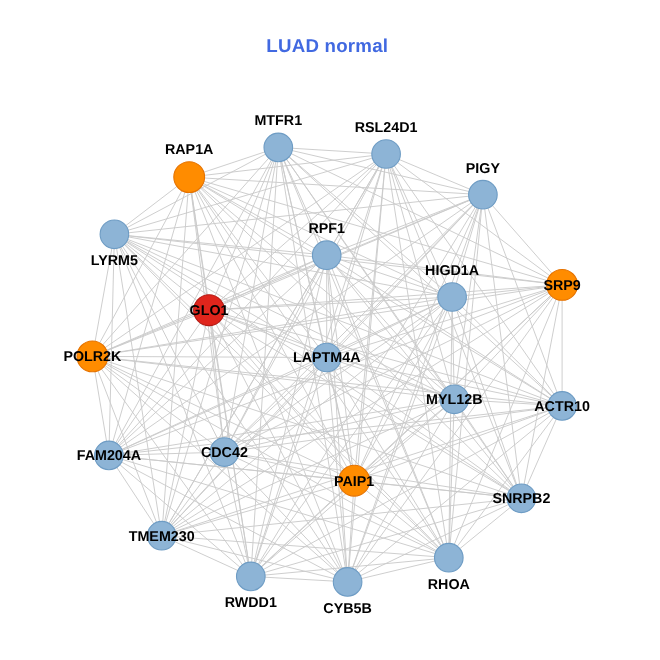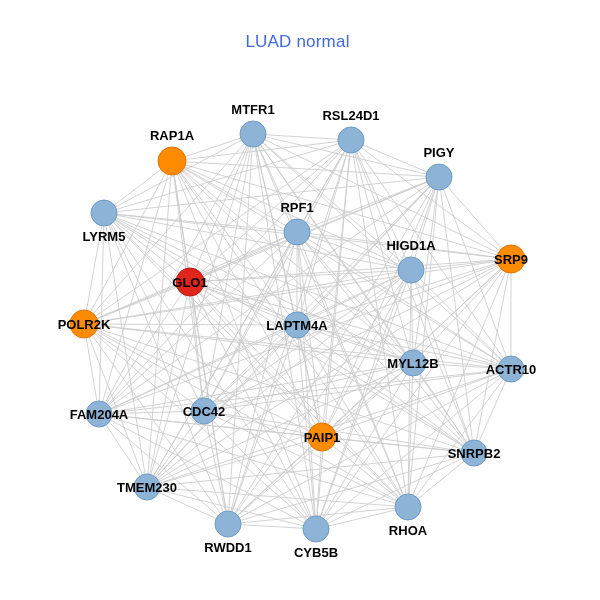--- a/index.html
+++ b/index.html
@@ -14,21 +14,21 @@
     overflow: hidden;
     font-family: "Liberation Sans", sans-serif;
   }
   .page-title {
     position: absolute;
     top: 32px;
     left: 0;
     width: 595px;
     text-align: center;
     font-size: 17px;
-    font-weight: normal;
+    font-weight: bold;
     letter-spacing: 0.2px;
   }
   svg.network {
     position: absolute;
     top: 0;
     left: 0;
   }
   svg .node-label {
     font-family: "Liberation Sans", sans-serif;
     font-size: 13px;

